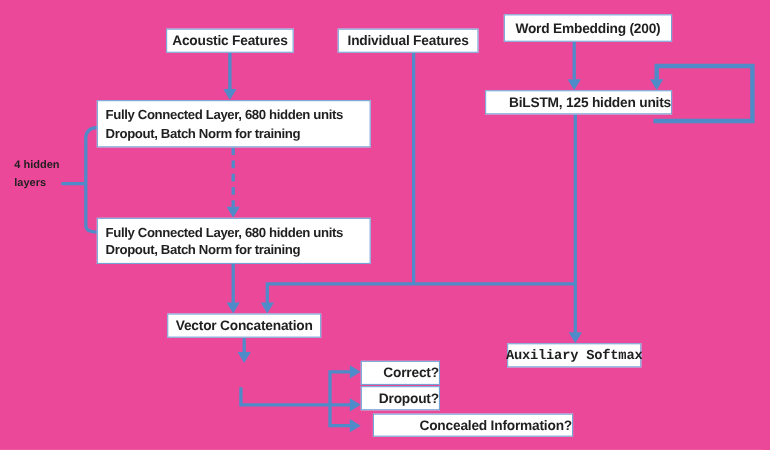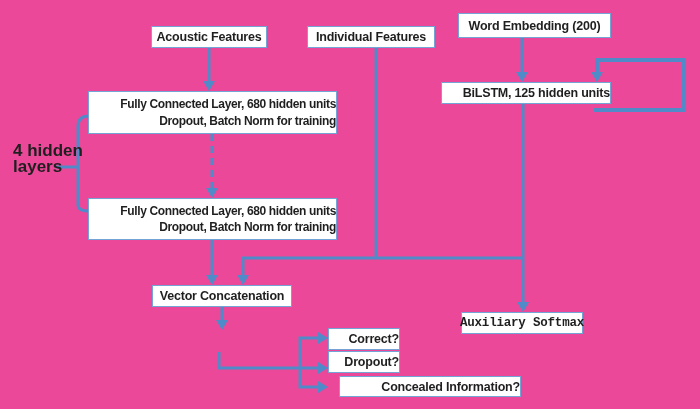--- a/index.html
+++ b/index.html
@@ -29,32 +29,32 @@
     display: flex;
     align-items: center;
     justify-content: center;
   }
   .box.align-left {
     justify-content: flex-end;
     padding-left: 8px;
   }
   .box.fc {
     flex-direction: column;
-    align-items: flex-end;
+    align-items: flex-start;
     justify-content: center;
     padding-left: 7px;
     font-size: 12px;
     letter-spacing: -0.35px;
     line-height: 16.5px;
   }
   .annotation {
     position: absolute;
     color: #1f1f1f;
     font-weight: bold;
-    font-size: 17px;
+    font-size: 10px;
     line-height: 16px;
     white-space: nowrap;
   }
 </style>
 </head>
 <body>
 
 <div class="canvas">
 
   <svg class="wires" viewBox="0 0 700 409">

